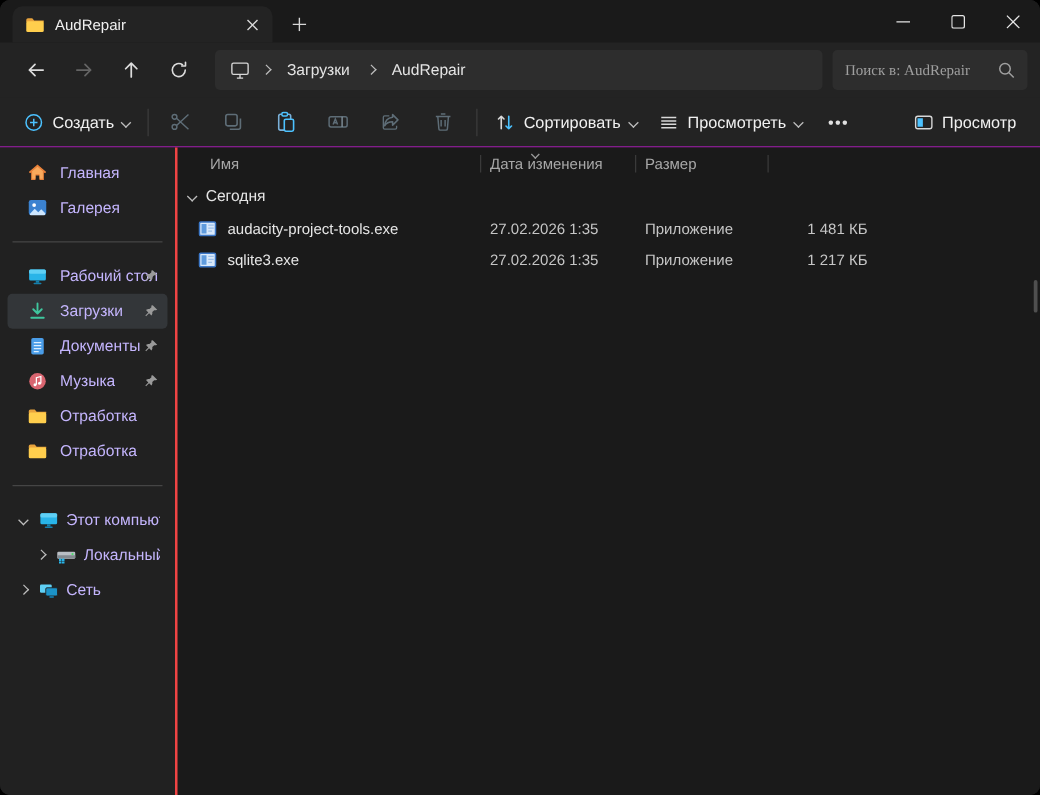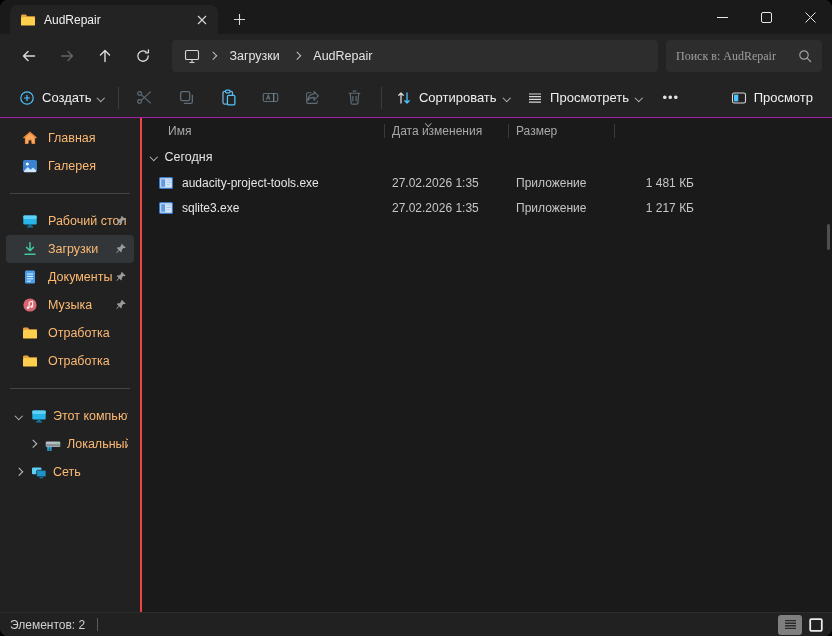--- a/index.html
+++ b/index.html
@@ -37,21 +37,21 @@
   .cmd-icon { width:42px; height:32px; display:flex; align-items:center; justify-content:center; border-radius:4px; }
   .cmd-more { font-size:13px; letter-spacing:1px; color:#e0e0e0; padding:0 12px; }
   .cmd-right { margin-left:auto; }
 
   
   .main { flex:1; display:flex; min-height:0; }
   .sidebar { width:140px; background:#212121; padding-top:6px; font-size:12.5px; flex-shrink:0; position:relative; }
   .side-item { height:28px; display:flex; align-items:center; margin:0 6px; padding:0 6px 0 16px;
                border-radius:4px; gap:10px; position:relative; }
   .side-item.selected { background:#333639; }
-  .side-label { color:#fdba74; white-space:nowrap; overflow:hidden; }
+  .side-label { color:#c4b5fd; white-space:nowrap; overflow:hidden; }
   .pin { position:absolute; right:7px; top:8px; }
   .side-sep { height:1px; background:#454545; margin:13px 10px; }
   .tree { padding-left:6px; gap:6px; }
   .tree-indent { padding-left:20px; }
   .chev-cell { width:13px; display:flex; justify-content:center; flex-shrink:0; }
 
   .chev { display:inline-block; width:5.5px; height:5.5px; border-right:1.3px solid #bdbdbd; border-bottom:1.3px solid #bdbdbd; }
   .chev-d { transform:rotate(45deg); }
   .chev-r { transform:rotate(-45deg); }
 
@@ -457,30 +457,14 @@
         <div class="c-dim">27.02.2026 1:35</div>
         <div class="c-dim">Приложение</div>
         <div class="c-size">1 217 КБ</div>
         <div></div>
       </div>
 
       <div class="vscroll"></div>
     </div>
   </div>
 
-  <div class="statusbar">
-    <span>Элементов: 2</span>
-    <span class="sb-div"></span>
-    <div class="sb-btns">
-      <div class="sb-btn active">
-        <svg width="13" height="13" viewBox="0 0 13 13" stroke="#2b2b2b" stroke-width="1.4">
-            <path d="M1 2.6h11M1 5.2h11M1 7.8h11M1 10.4h11"></path>
-          </svg>
-      </div>
-      <div class="sb-btn">
-        <svg width="14" height="14" viewBox="0 0 14 14">
-            <rect x="1.2" y="1.2" width="11.6" height="11.6" rx="1" fill="none" stroke="#ececec" stroke-width="1.8"></rect>
-          </svg>
-      </div>
-    </div>
-  </div>
 
 </div>
 
 </body></html>

